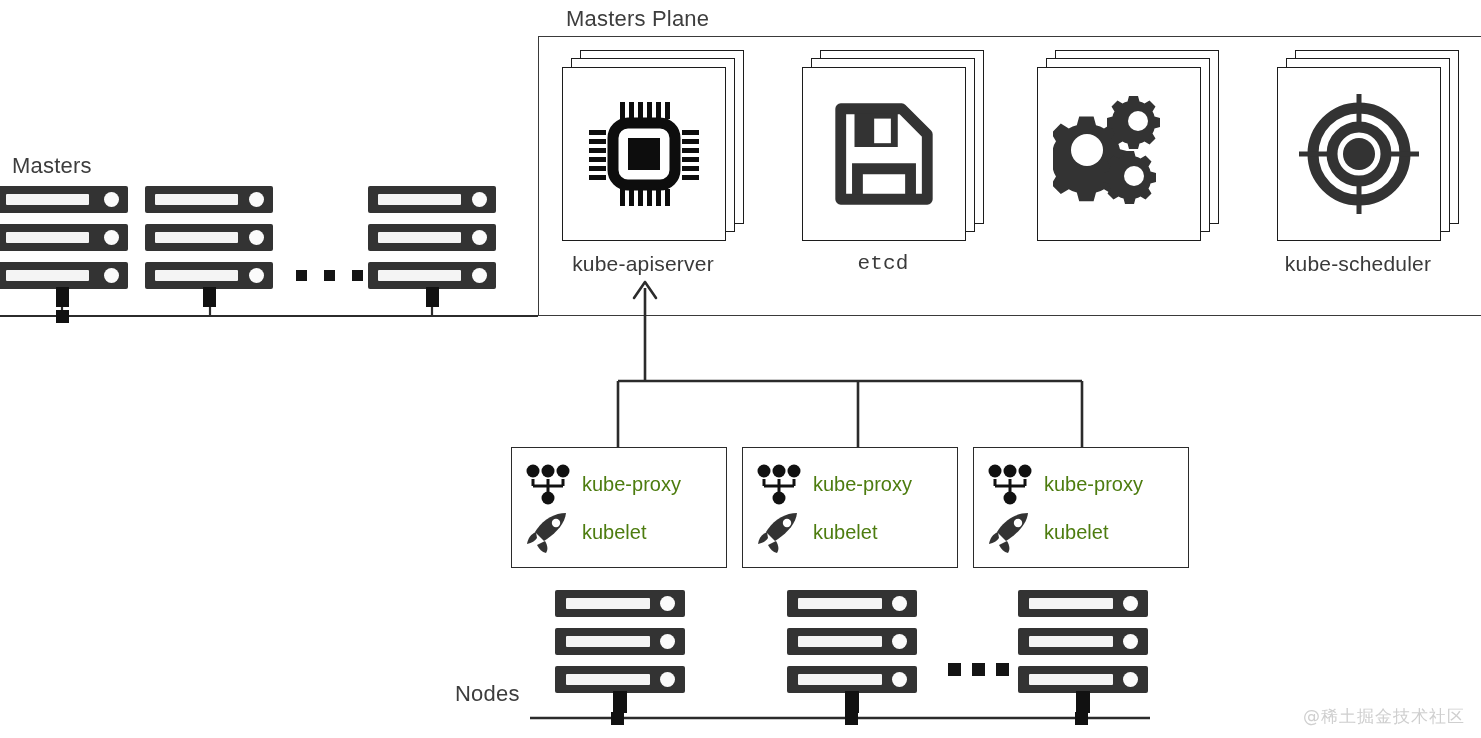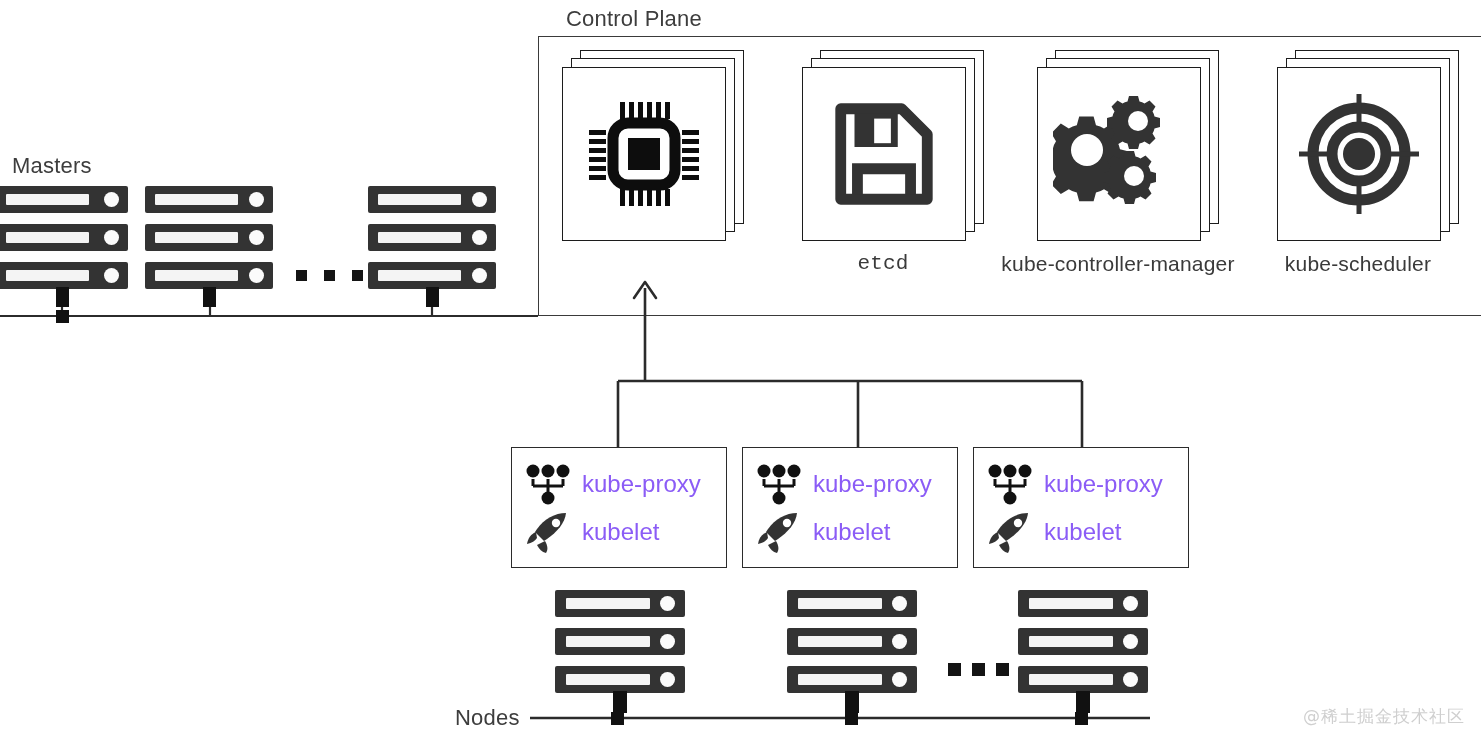--- a/index.html
+++ b/index.html
@@ -15,21 +15,21 @@
   .lbl{
     position:absolute;
     font-size:21px;
     letter-spacing:.2px;
     color:#3a3a3a;
     white-space:nowrap;
   }
   .lbl-title{font-size:22px;color:#3d3d3d;}
   .lbl-comp{font-size:21px;color:#3a3a3a;text-align:center;}
   .lbl-side{font-size:22px;color:#3d3d3d;}
-  .lbl-node{font-size:24px;color:#8b5cf6;}
+  .lbl-node{font-size:20px;color:#4d7c0f;}
 
   
   .cp-box{
     position:absolute;
     border:1.6px solid #3a3a3a;
     border-right:none;
     background:transparent;
   }
 
   
@@ -90,21 +90,21 @@
     white-space:nowrap;
   }
 </style>
 </head>
 <body>
 
 <div class="stage">
 
   <div class="cp-box" style="left:538px;top:36px;width:950px;height:278px;"></div>
 
-  <div class="lbl lbl-title" style="left:566px;top:6px;">Control Plane</div>
+  <div class="lbl lbl-title" style="left:566px;top:6px;">Masters Plane</div>
 
   <div class="card-stack" style="left:562px;top:50px;width:180px;height:190px;">
     <div class="card-ghost" style="left:18px;top:0px;width:162px;height:172px;"></div>
     <div class="card-ghost" style="left:9px;top:8px;width:162px;height:172px;"></div>
     <div class="card-front" style="left:0px;top:17px;width:162px;height:172px;">
       <svg width="128" height="128" viewBox="0 0 128 128">
 
         <rect x="33" y="33" width="62" height="62" rx="15" ry="15" fill="none" stroke="#0d0d0d" stroke-width="11"></rect>
 
         <rect x="48" y="48" width="32" height="32" fill="#0d0d0d"></rect>
@@ -140,20 +140,21 @@
           <rect x="102" y="40" width="17" height="5"></rect>
             <rect x="102" y="49" width="17" height="5"></rect>
           <rect x="102" y="58" width="17" height="5"></rect>
             <rect x="102" y="67" width="17" height="5"></rect>
           <rect x="102" y="76" width="17" height="5"></rect>
             <rect x="102" y="85" width="17" height="5"></rect>
         </g>
       </svg>
     </div>
   </div>
+  <div class="lbl lbl-comp" style="left:487px;top:252px;width:312px;text-align:center;">kube-apiserver</div>
 
   <div class="card-stack" style="left:802px;top:50px;width:180px;height:190px;">
     <div class="card-ghost" style="left:18px;top:0px;width:162px;height:172px;"></div>
     <div class="card-ghost" style="left:9px;top:8px;width:162px;height:172px;"></div>
     <div class="card-front" style="left:0px;top:17px;width:162px;height:172px;">
       <svg width="118" height="118" viewBox="0 0 120 120">
         <path d="M16 14 h62 l26 26 v66 h-88 z" fill="none" stroke="#333333" stroke-width="11" stroke-linejoin="round"></path>
 
         <path d="M30 19 v34 h44 v-34" fill="#333333"></path>
         <rect x="50" y="24" width="17" height="25" fill="#ffffff"></rect>
@@ -185,21 +186,20 @@
 
           <path d="M44 18 h18 l3 11 a26 26 0 0 1 10 4 l10 -6 l12 12 l-6 10 a26 26 0 0 1 4 10 l11 3 v18 l-11 3
                    a26 26 0 0 1 -4 10 l6 10 l-12 12 l-10 -6 a26 26 0 0 1 -10 4 l-3 11 h-18 l-3 -11
                    a26 26 0 0 1 -10 -4 l-10 6 l-12 -12 l6 -10 a26 26 0 0 1 -4 -10 l-11 -3 v-18 l11 -3
                    a26 26 0 0 1 4 -10 l-6 -10 l12 -12 l10 6 a26 26 0 0 1 10 -4 z" transform="translate(50,54) scale(0.50)"></path>
           <circle cx="81" cy="88" r="10" fill="#ffffff"></circle>
         </g>
       </svg>
     </div>
   </div>
-  <div class="lbl lbl-comp" style="left:962px;top:252px;width:312px;text-align:center;">kube-controller-manager</div>
 
   <div class="card-stack" style="left:1277px;top:50px;width:180px;height:190px;">
     <div class="card-ghost" style="left:18px;top:0px;width:162px;height:172px;"></div>
     <div class="card-ghost" style="left:9px;top:8px;width:162px;height:172px;"></div>
     <div class="card-front" style="left:0px;top:17px;width:162px;height:172px;">
       <svg width="132" height="132" viewBox="0 0 132 132">
         <g stroke="#333333" fill="none">
           <circle cx="66" cy="66" r="46" stroke-width="11"></circle>
           <circle cx="66" cy="66" r="27" stroke-width="11"></circle>
           <line x1="66" y1="6" x2="66" y2="34" stroke-width="5"></line>
@@ -400,21 +400,21 @@
     <div class="rack-led" style="left:105px;top:6px;width:15px;height:15px;"></div>
     <div class="rack-unit" style="left:0px;top:38px;width:130px;height:27px;"></div>
     <div class="rack-slot" style="left:11px;top:46px;width:84px;height:11px;"></div>
     <div class="rack-led" style="left:105px;top:44px;width:15px;height:15px;"></div>
     <div class="rack-unit" style="left:0px;top:76px;width:130px;height:27px;"></div>
     <div class="rack-slot" style="left:11px;top:84px;width:84px;height:11px;"></div>
     <div class="rack-led" style="left:105px;top:82px;width:15px;height:15px;"></div>
     <div class="rack-stem" style="left:58px;top:101px;width:14px;height:22px;"></div>
   </div>
 
-  <div class="lbl lbl-side" style="left:455px;top:705px;">Nodes</div>
+  <div class="lbl lbl-side" style="left:455px;top:681px;">Nodes</div>
 
   <svg class="svg-layer">
     <g stroke="#2b2b2b" fill="none">
 
       <line x1="0" y1="316" x2="538" y2="316" stroke-width="2.2"></line>
       <line x1="62" y1="307" x2="62" y2="316" stroke-width="2.2"></line>
       <line x1="210" y1="307" x2="210" y2="316" stroke-width="2.2"></line>
       <line x1="432" y1="307" x2="432" y2="316" stroke-width="2.2"></line>
 
       <line x1="645" y1="381" x2="645" y2="288" stroke-width="2.6"></line>

